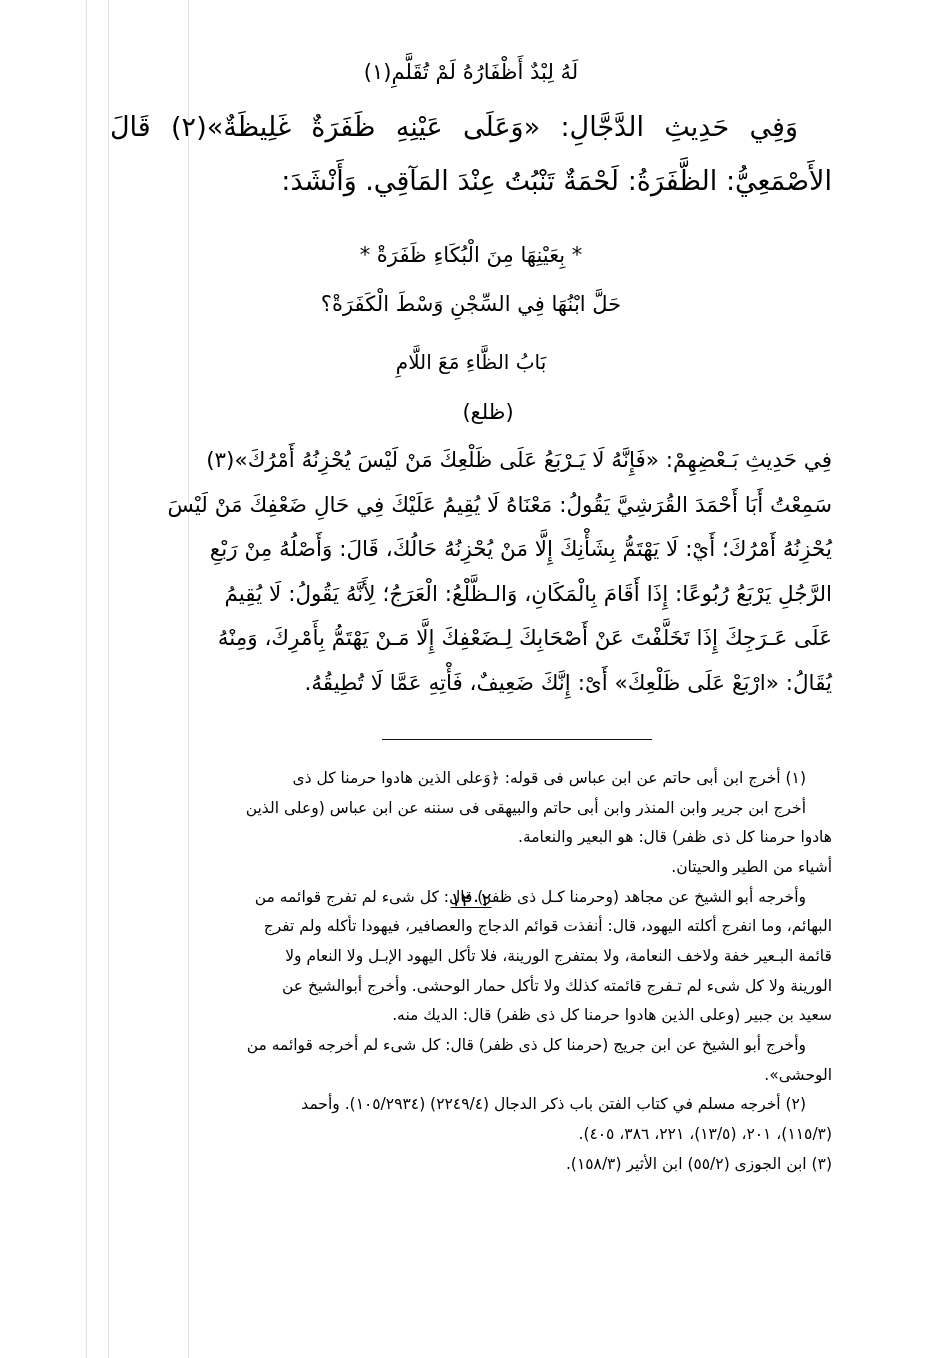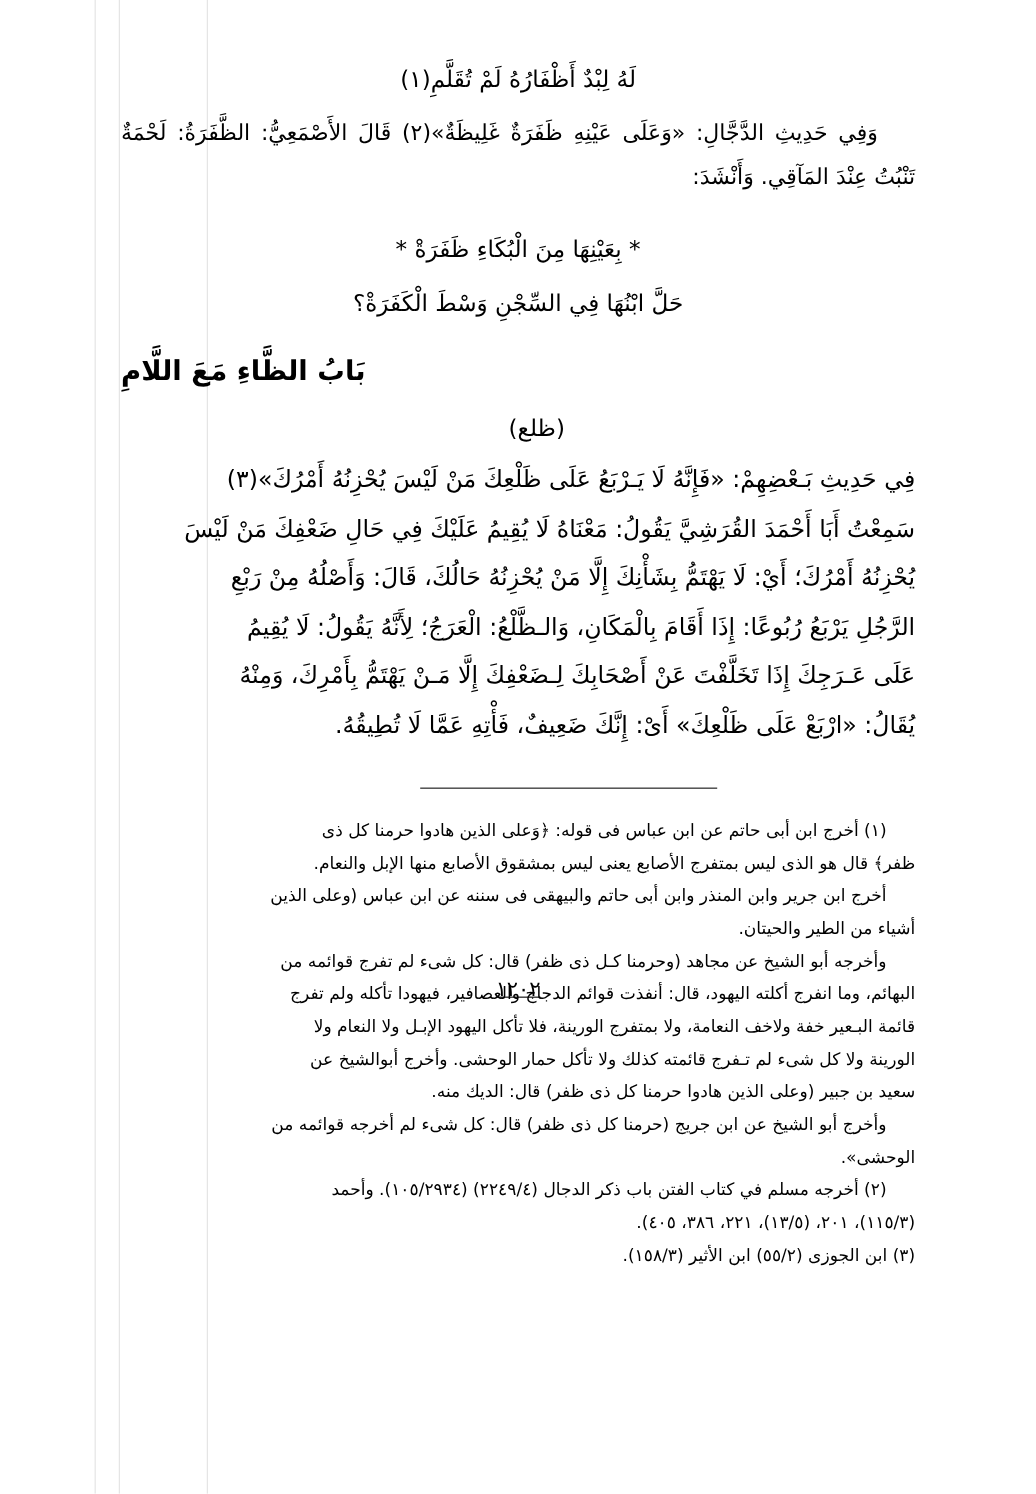--- a/index.html
+++ b/index.html
@@ -47,41 +47,41 @@
   .line-center {
     text-align: right;
   }
   .p-top {
     margin: 0 0 16px 0;
     text-align: center;
     font-size: 21px;
   }
   .para {
     margin: 0 0 6px 0;
-    font-size: 20px;
+    font-size: 27px;
     line-height: 2.0;
     text-align: justify;
     text-justify: inter-word;
   }
   .para.indent { text-indent: 34px; }
 
   .verse-block {
     margin: 26px 0 8px 0;
     text-align: center;
     font-size: 21px;
     line-height: 2.05;
   }
   .verse-line { display: block; }
   .verse-line.second { margin-top: 6px; text-align: center; }
 
   .chapter-title {
     margin: 24px 0 26px 0;
-    text-align: left;
-    font-size: 25px;
-    font-weight: bold;
+    text-align: center;
+    font-size: 20px;
+    font-weight: normal;
     letter-spacing: 1px;
   }
   .entry-head {
     margin: 10px 0 14px 0;
     text-align: center;
     font-size: 21px;
     padding-left: 34px;
   }
 
   .main-block {
@@ -162,22 +162,22 @@
       <p>عَلَى عَـرَجِكَ إِذَا تَخَلَّفْتَ عَنْ أَصْحَابِكَ لِـضَعْفِكَ إِلَّا مَـنْ يَهْتَمُّ بِأَمْرِكَ، وَمِنْهُ</p>
       <p>يُقَالُ: «ارْبَعْ عَلَى ظَلْعِكَ» أَىْ: إِنَّكَ ضَعِيفٌ، فَأْتِهِ عَمَّا لَا تُطِيقُهُ.</p>
     </div>
 
     <div class="rule-wrap">
       <div class="footnote-rule"></div>
     </div>
 
     <div class="footnotes">
       <p class="fn-indent">(١) أخرج ابن أبى حاتم عن ابن عباس فى قوله: ﴿وَعلى الذين هادوا حرمنا كل ذى</p>
-      <p>ظفر﴾ قال هو الذى ليس بمتفرج الأصابع يعنى ليس بمشقوق الأصابع منها الإبل والنعام.</p>
       <p class="fn-indent">أخرج ابن جرير وابن المنذر وابن أبى حاتم والبيهقى فى سننه عن ابن عباس (وعلى الذين</p>
+      <p>هادوا حرمنا كل ذى ظفر) قال: هو البعير والنعامة.</p>
       <p>أشياء من الطير والحيتان.</p>
       <p class="fn-indent">وأخرجه أبو الشيخ عن مجاهد (وحرمنا كـل ذى ظفر) قال: كل شىء لم تفرج قوائمه من</p>
       <p>البهائم، وما انفرج أكلته اليهود، قال: أنفذت قوائم الدجاج والعصافير، فيهودا تأكله ولم تفرج</p>
       <p>قائمة البـعير خفة ولاخف النعامة، ولا بمتفرج الورينة، فلا تأكل اليهود الإبـل ولا النعام ولا</p>
       <p>الورينة ولا كل شىء لم تـفرج قائمته كذلك ولا تأكل حمار الوحشى. وأخرج أبوالشيخ عن</p>
       <p>سعيد بن جبير (وعلى الذين هادوا حرمنا كل ذى ظفر) قال: الديك منه.</p>
       <p class="fn-indent">وأخرج أبو الشيخ عن ابن جريج (حرمنا كل ذى ظفر) قال: كل شىء لم أخرجه قوائمه من</p>
       <p>الوحشى».</p>
 
       <p class="fn-indent">(٢) أخرجه مسلم في كتاب الفتن باب ذكر الدجال (٢٢٤٩/٤) (١٠٥/٢٩٣٤). وأحمد</p>

